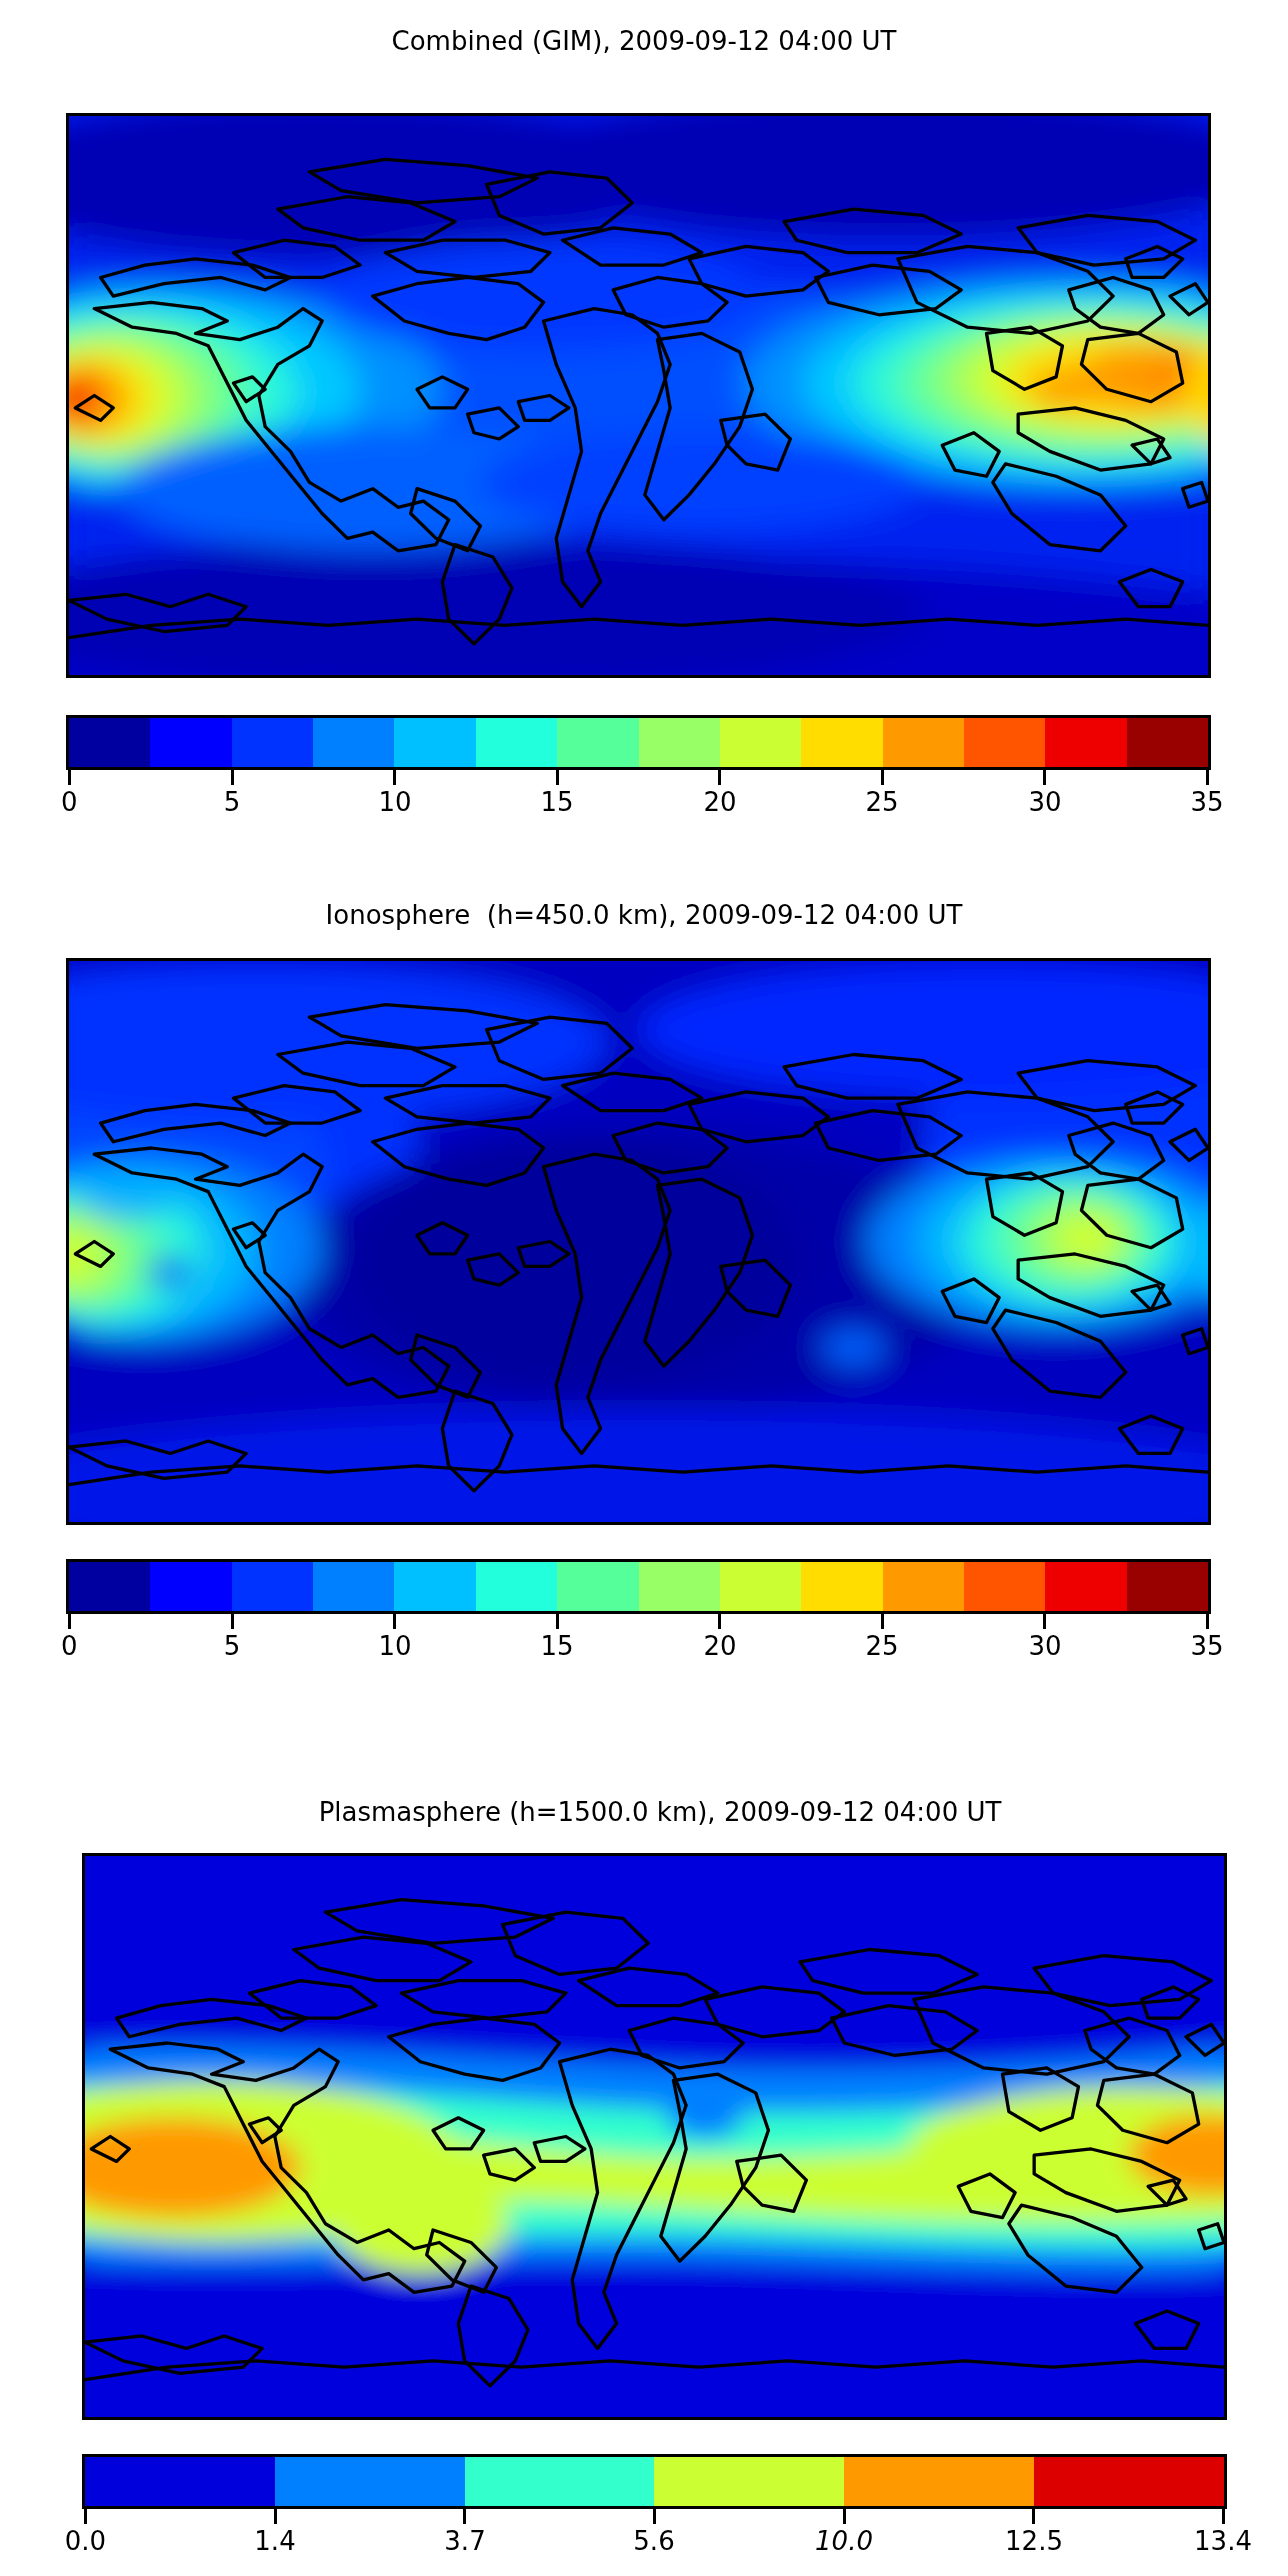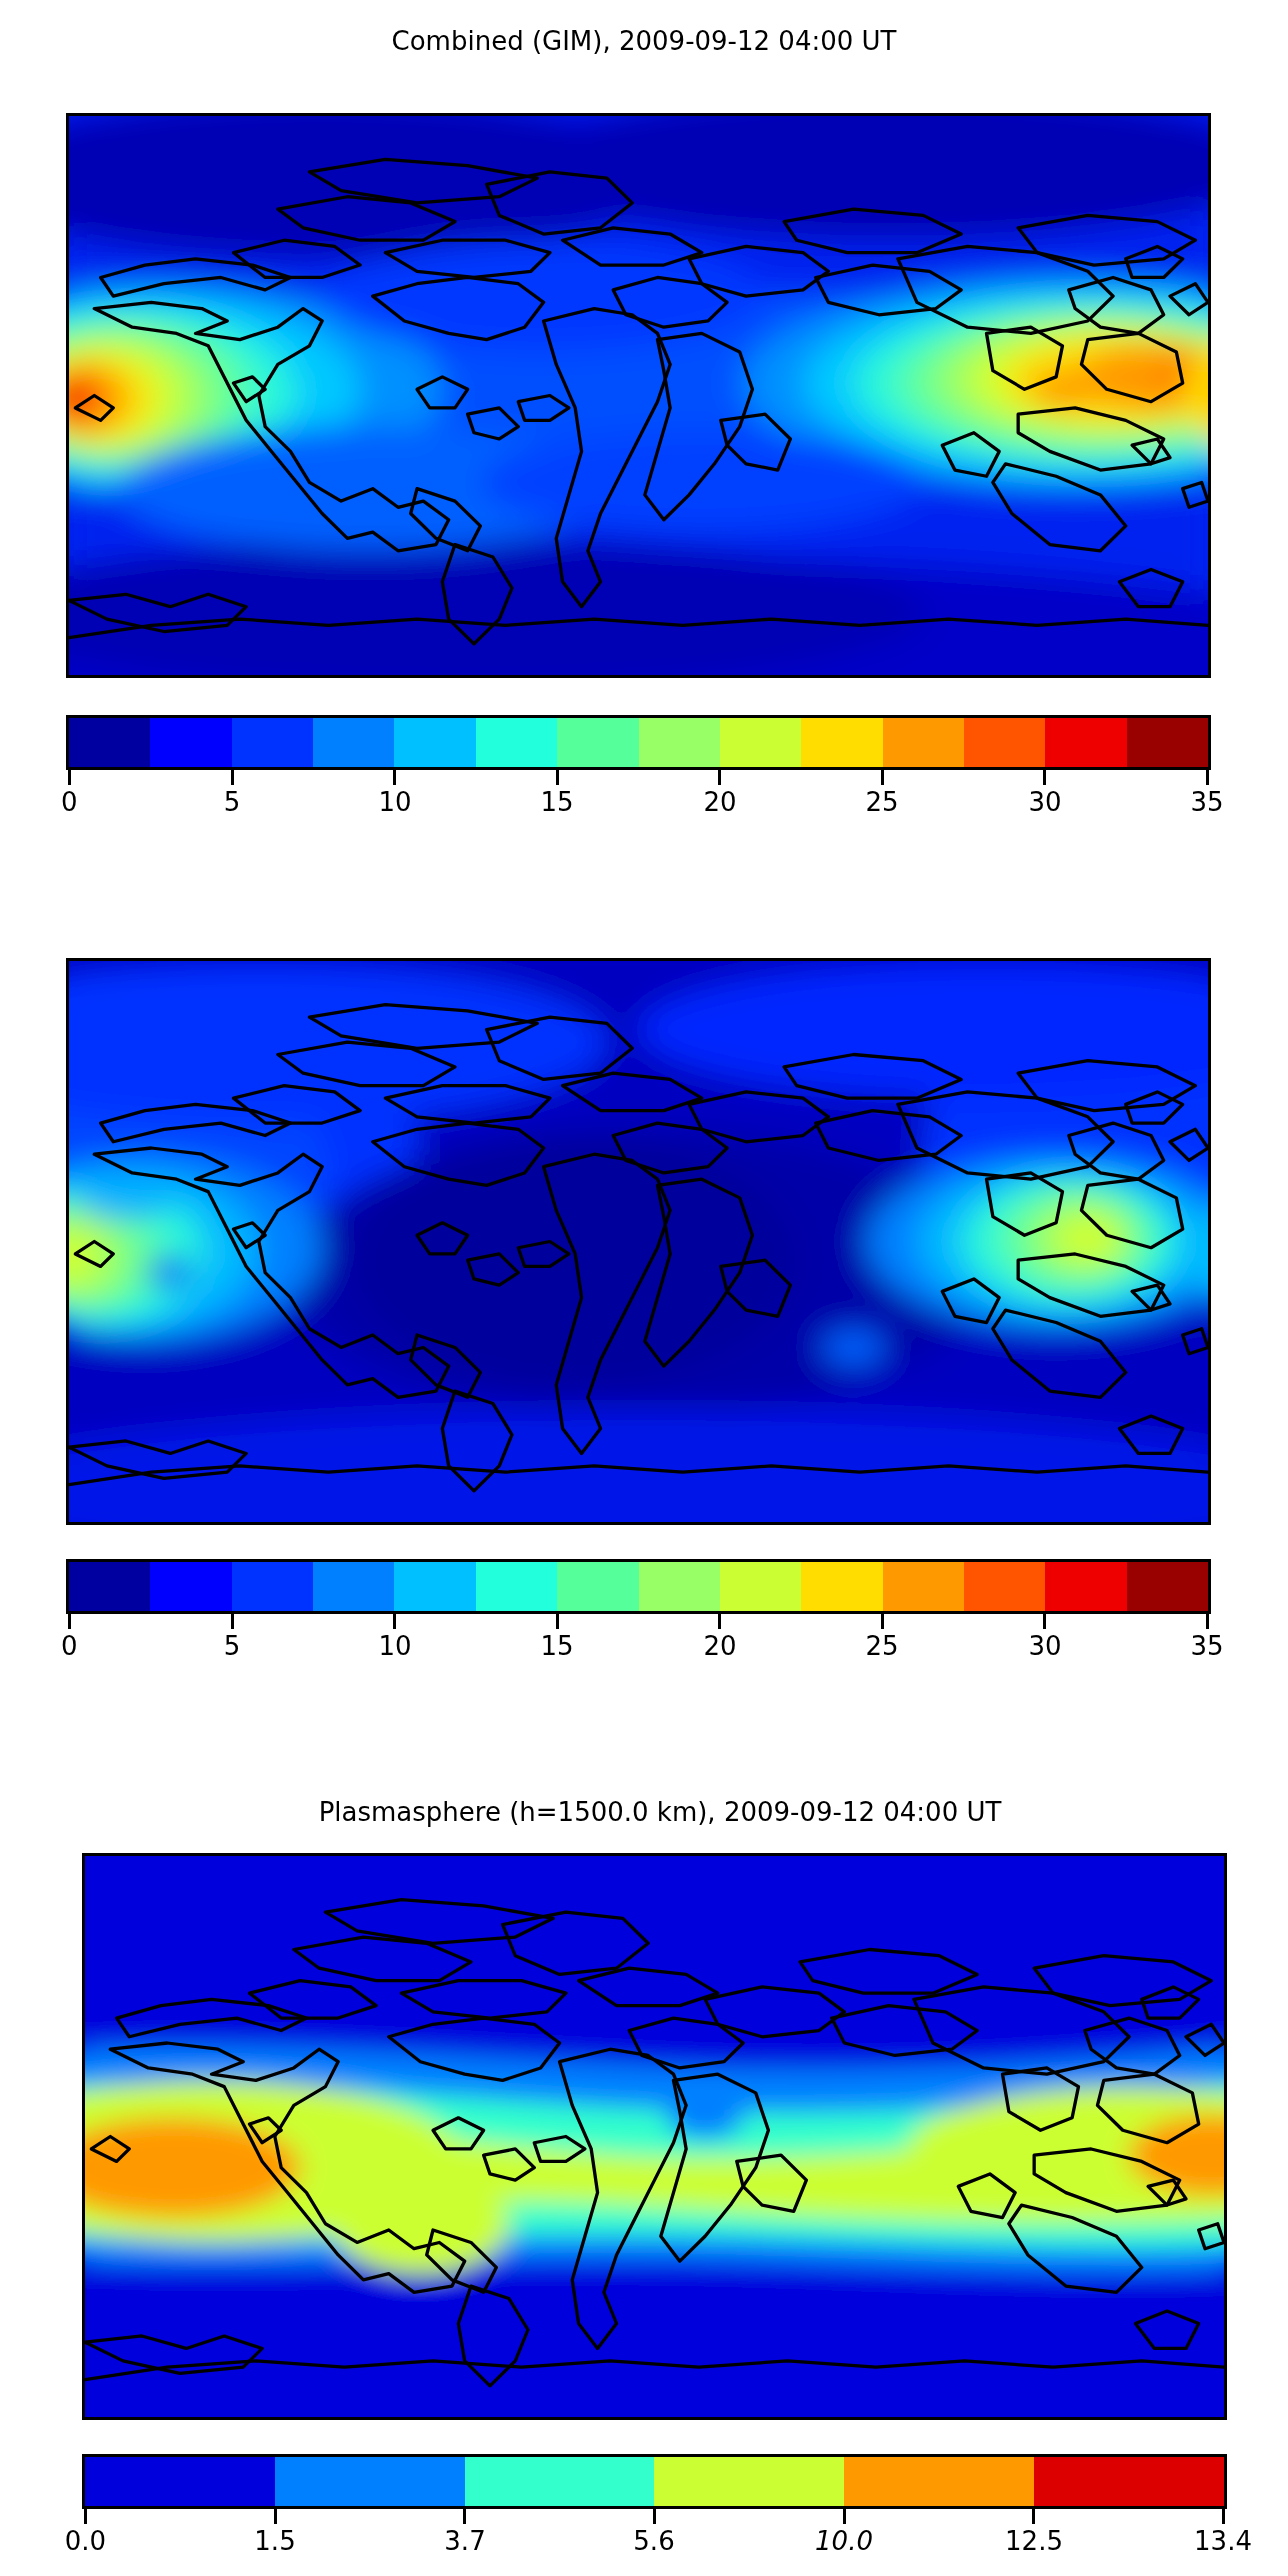--- a/index.html
+++ b/index.html
@@ -170,20 +170,21 @@
           <div class="cl" style="left: 491px;">15</div>
           <div class="cl" style="left: 654px;">20</div>
           <div class="cl" style="left: 816px;">25</div>
           <div class="cl" style="left: 979px;">30</div>
           <div class="cl" style="left: 1141px;">35</div>
         </div>
     </div>
   </div>
 
   <div class="panel" style="top:859px;height:850px;">
+    <div class="ptitle" style="top:41px;">Ionosphere  (h=450.0 km), 2009-09-12 04:00 UT</div>
 
     <div class="mapbox" style="top:99px;height:567px;">
       <svg viewBox="0 0 360 180" preserveAspectRatio="none">
         <defs>
           <filter id="b2" x="-25%" y="-25%" width="150%" height="150%">
             <feGaussianBlur stdDeviation="5"></feGaussianBlur>
           </filter>
           <clipPath id="cp2">
               <rect x="0" y="0" width="360" height="180"></rect>
             </clipPath>
@@ -403,21 +404,21 @@
           <div class="tk" style="left: 2.1px;"></div>
           <div class="tk" style="left: 192px;"></div>
           <div class="tk" style="left: 381px;"></div>
           <div class="tk" style="left: 571px;"></div>
           <div class="tk" style="left: 761px;"></div>
           <div class="tk" style="left: 950px;"></div>
           <div class="tk" style="left: 1140px;"></div>
         </div>
       <div class="clabels" id="cl3">
           <div class="cl" style="left: 3.4px;">0.0</div>
-          <div class="cl" style="left: 193px;">1.5</div>
+          <div class="cl" style="left: 193px;">1.4</div>
           <div class="cl" style="left: 383px;">3.7</div>
           <div class="cl" style="left: 572px;">5.6</div>
           <div class="cl" style="left: 762px; font-style: italic;">10.0</div>
           <div class="cl" style="left: 952px;">12.5</div>
           <div class="cl" style="left: 1141px;">13.4</div>
         </div>
     </div>
   </div>
 
 </div>

